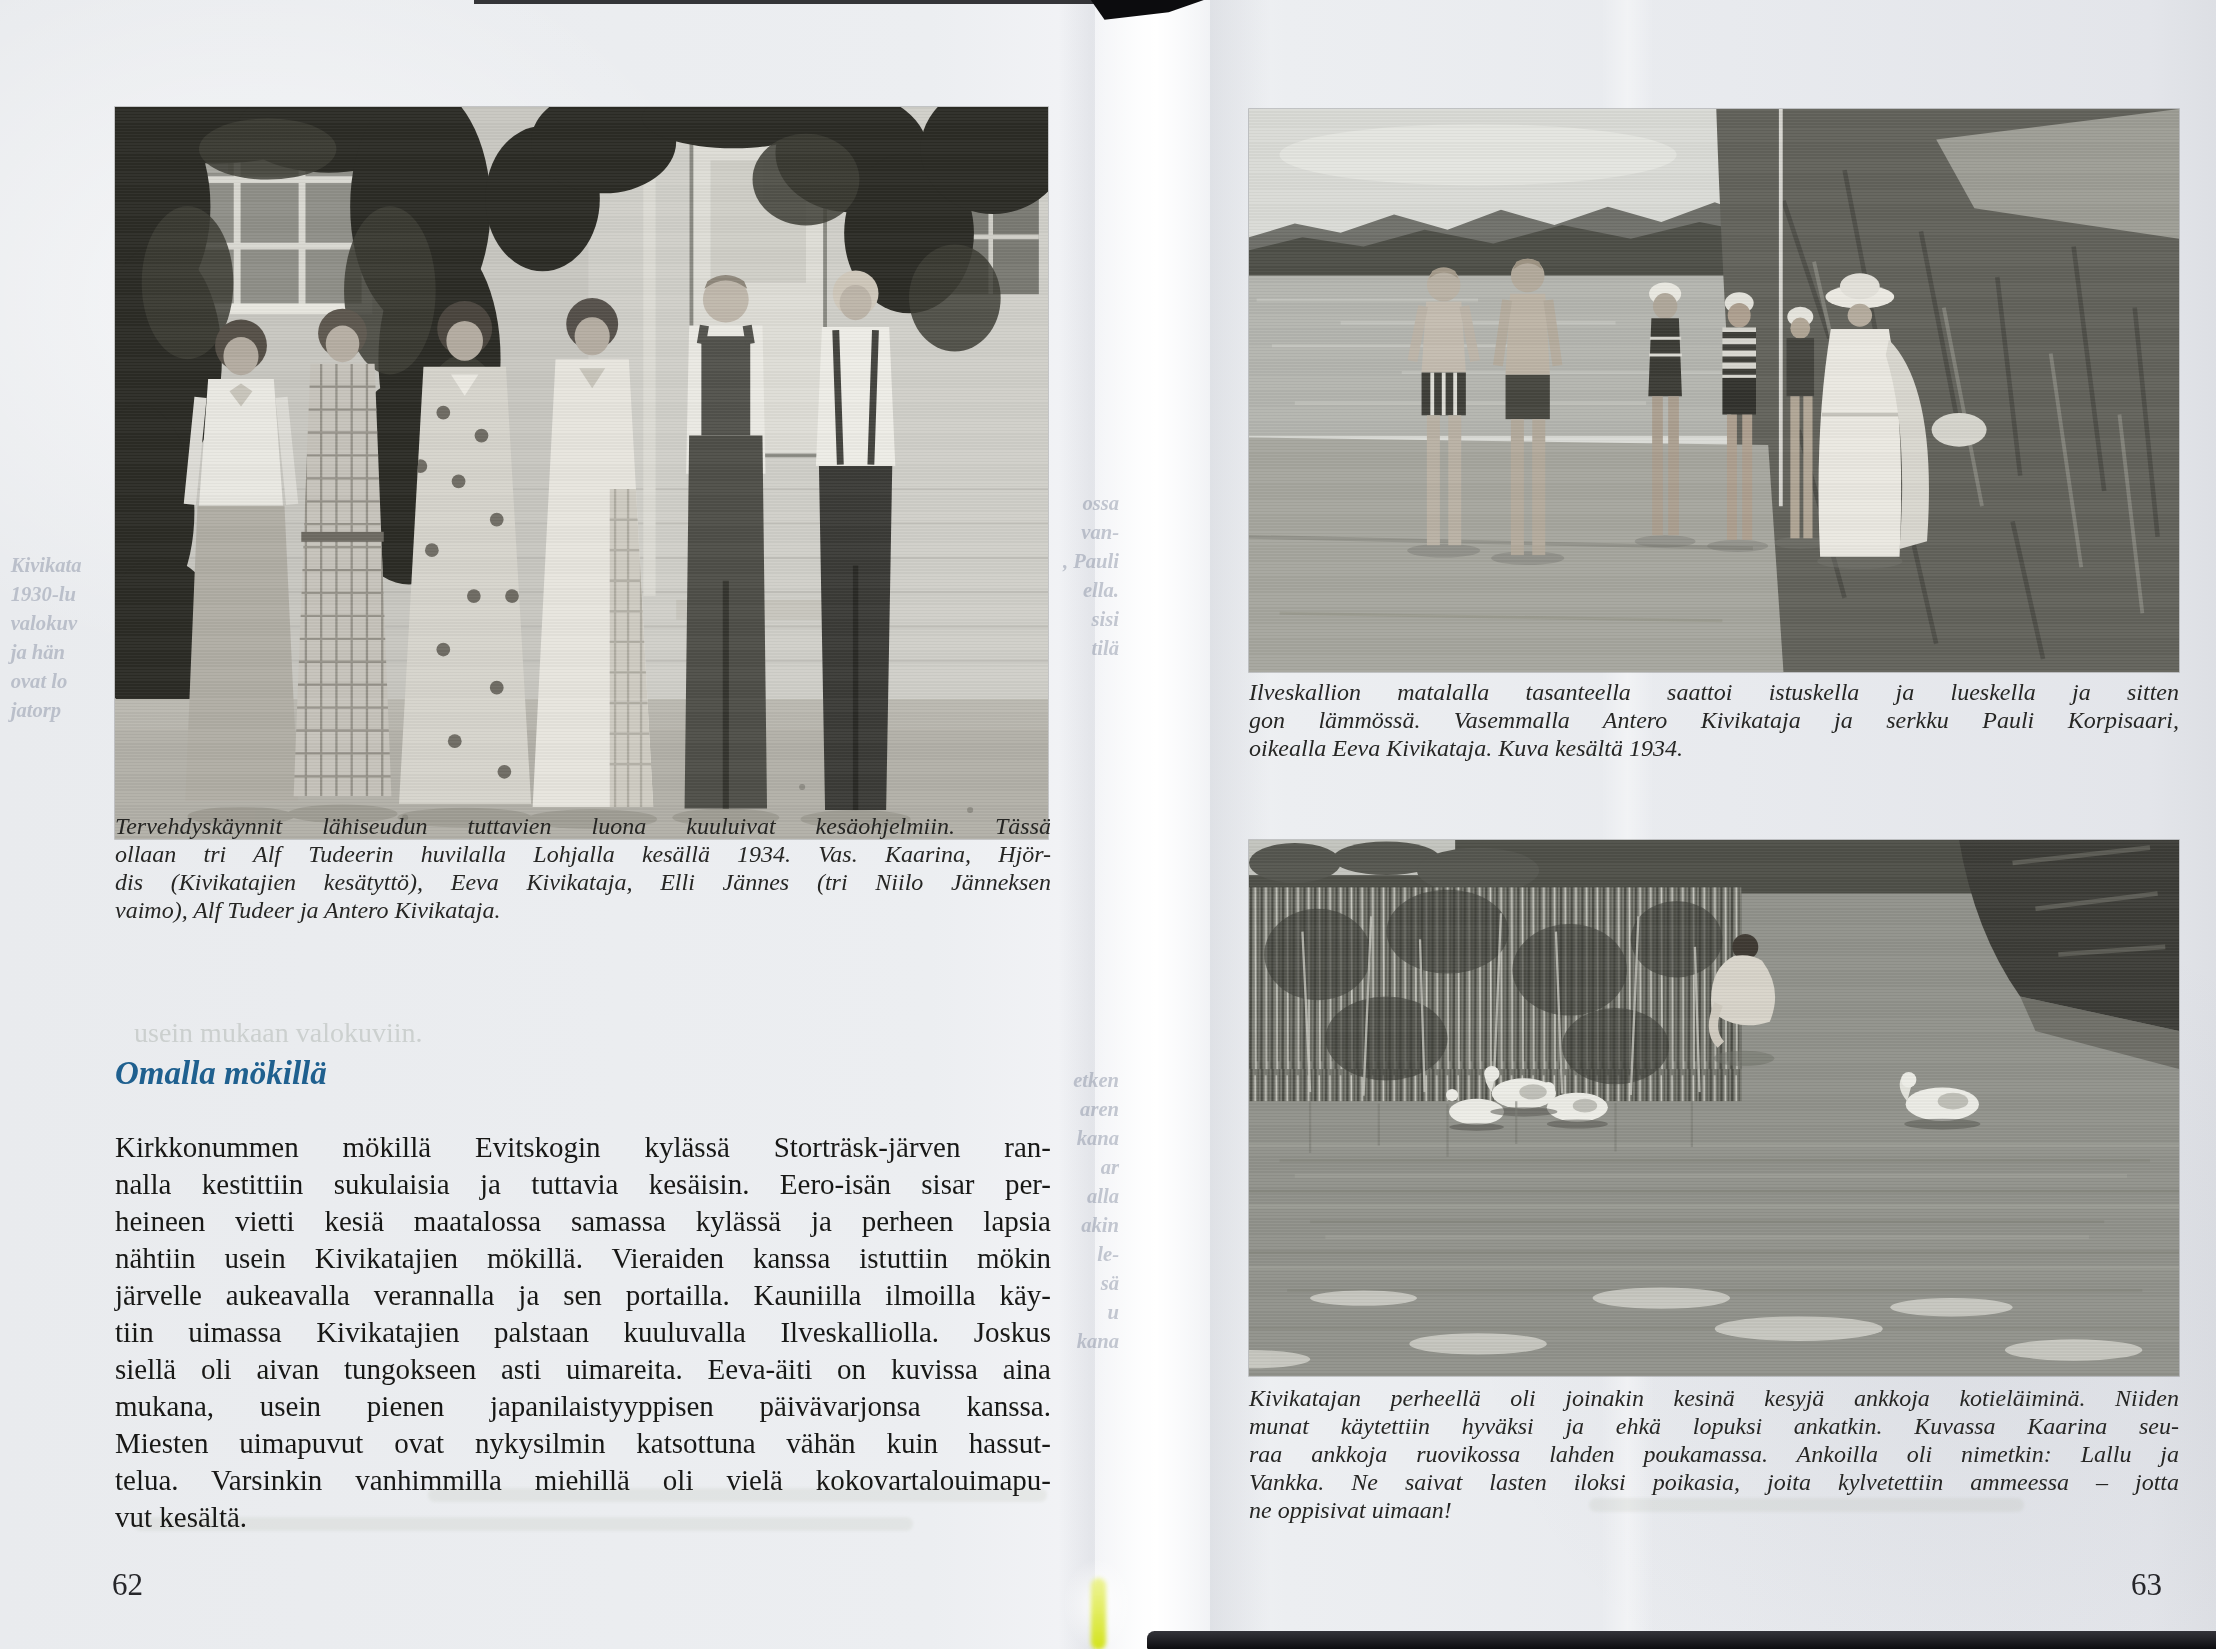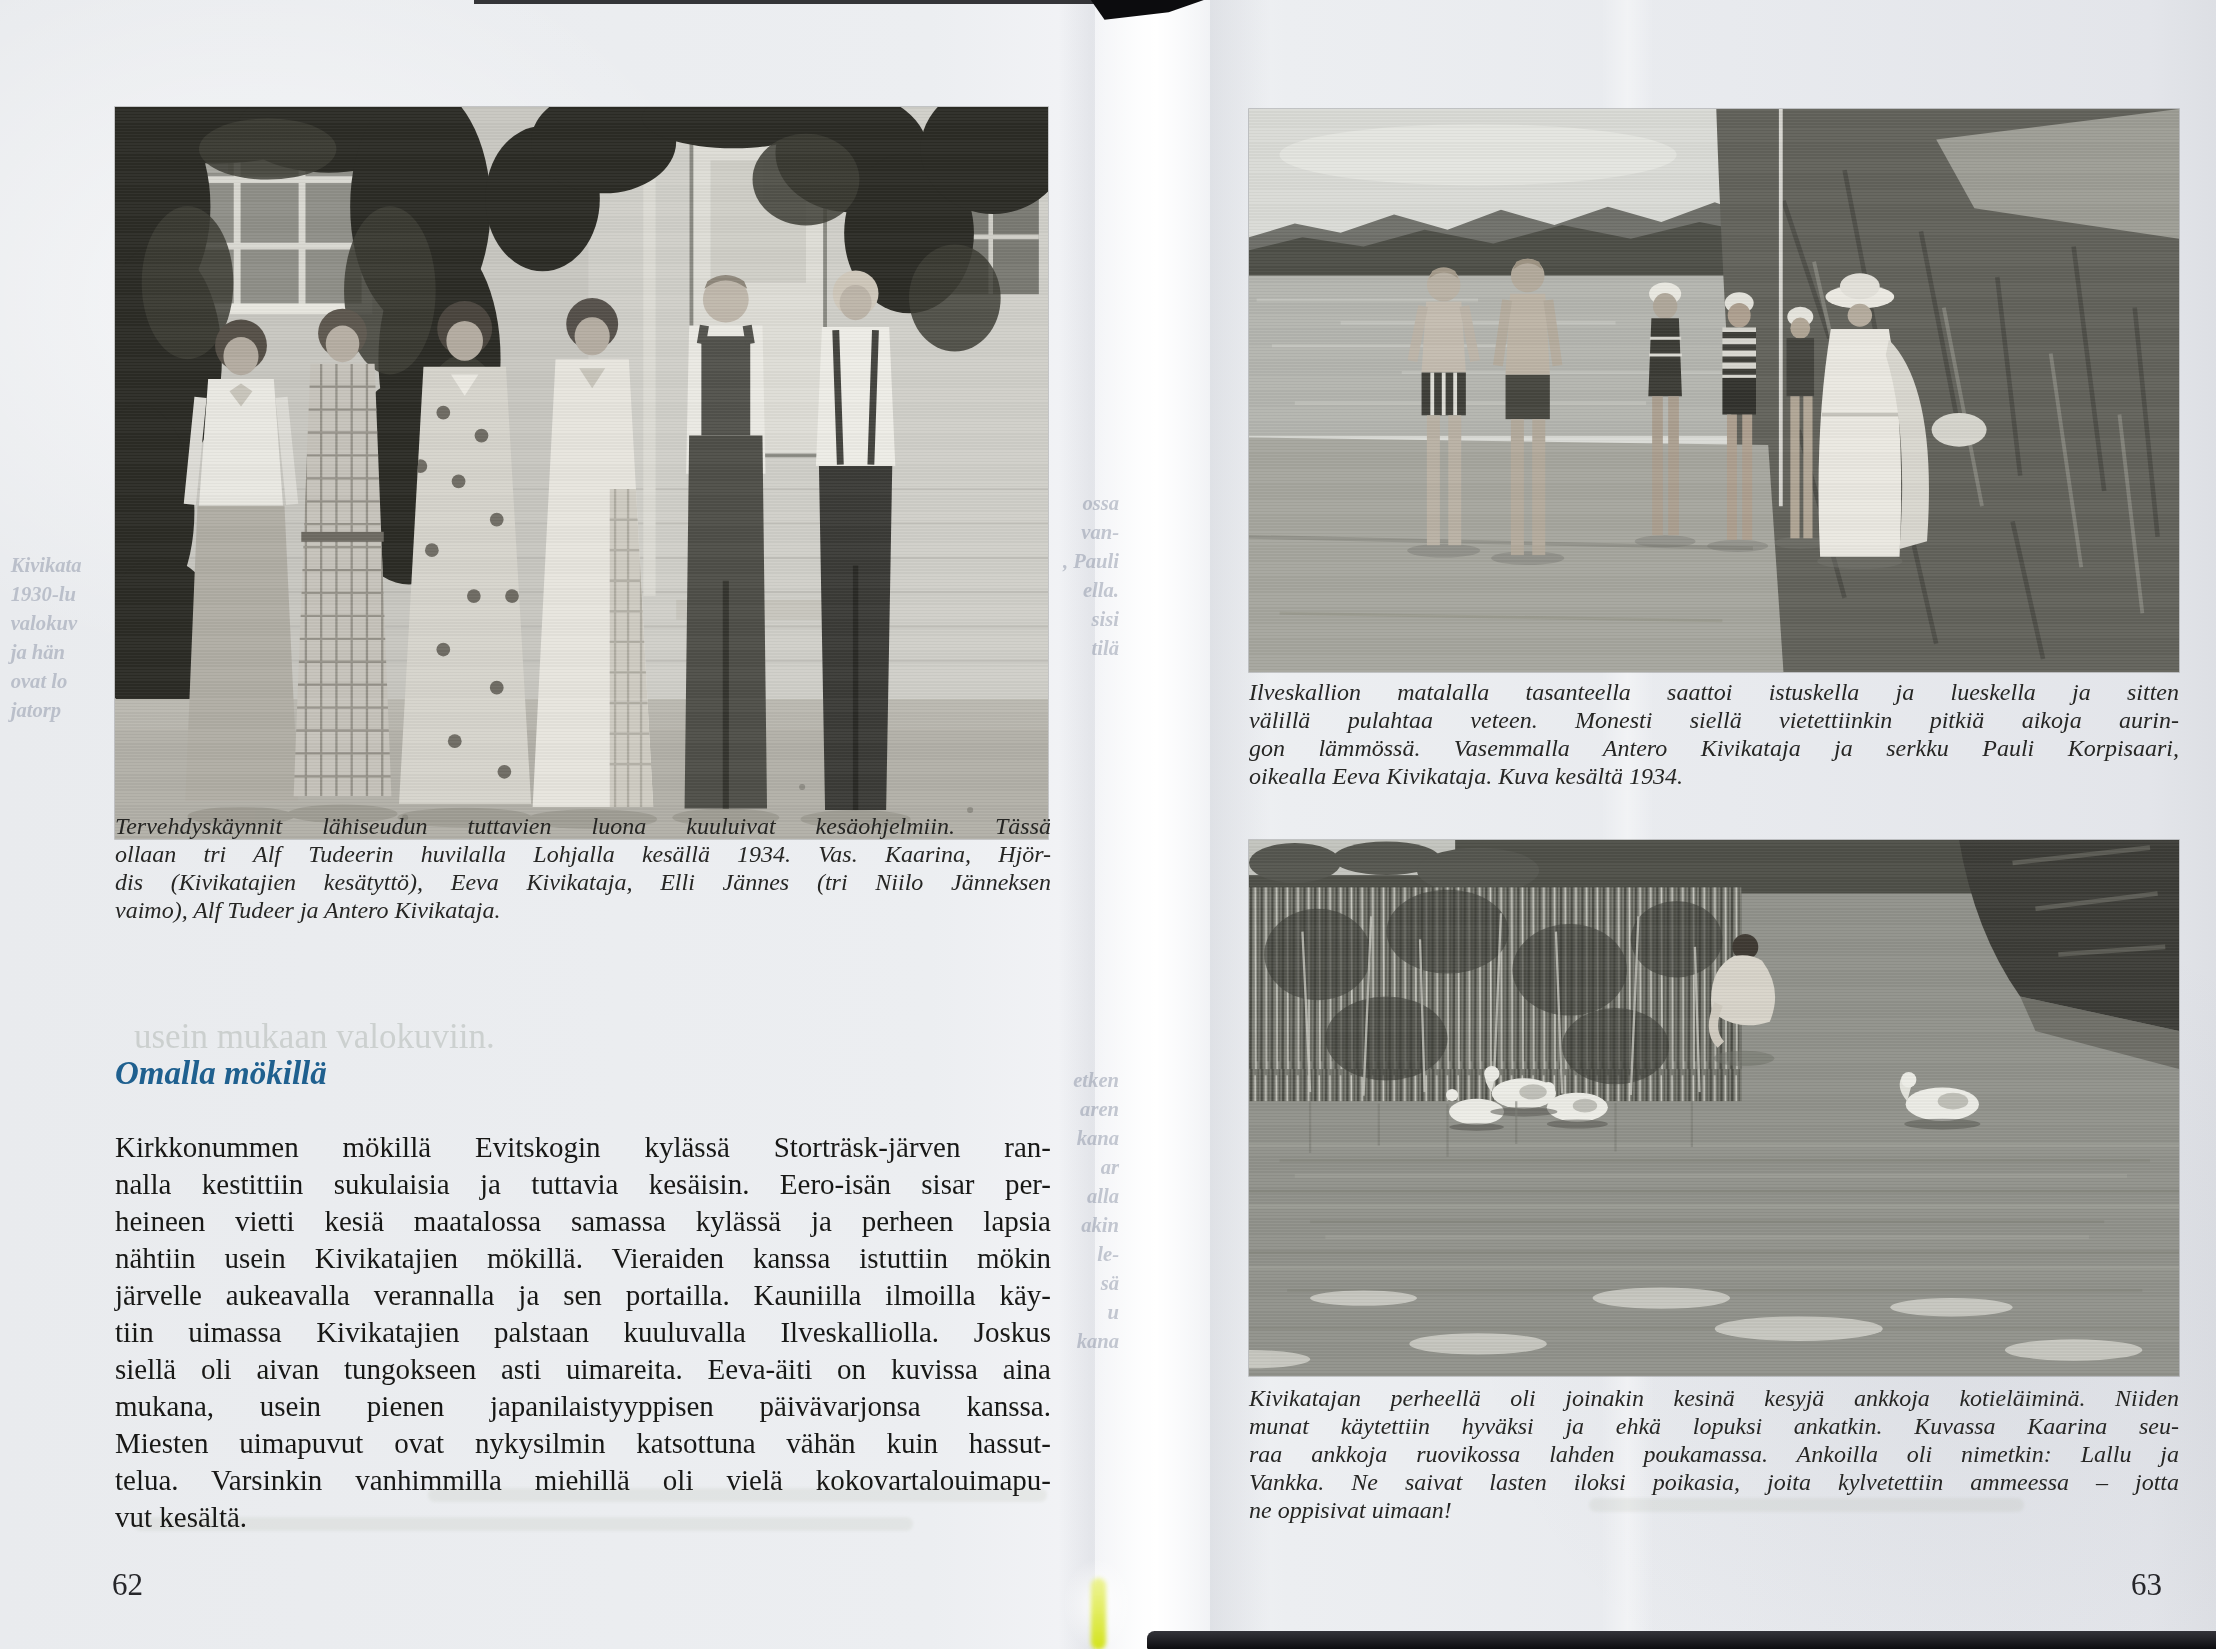--- a/index.html
+++ b/index.html
@@ -17,21 +17,21 @@
   .cap{font-style:italic;font-size:24px;line-height:28px;color:#262624;}
   .bodytxt{font-size:29px;line-height:37px;color:#181816;}
   .tline{text-align:justify;text-align-last:justify;white-space:normal;}
   .tline-last{text-align-last:left;}
   .heading{font-size:33px;font-weight:bold;font-style:italic;color:#1f608f;}
   .pagenum{font-size:31px;color:#26262a;}
   .bleed{color:rgba(128,138,158,.45);font-style:italic;font-weight:bold;pointer-events:none;}
   .bleed .tline{text-align:inherit;text-align-last:inherit;}
   .bleed-left{font-size:20.6px;line-height:29px;text-align:left;text-align-last:left;}
   .bleed-col{font-size:20.6px;line-height:29px;text-align:center;text-align-last:right;}
-  .bleed-line{color:rgba(140,150,140,.32);font-style:normal;font-weight:normal;font-size:35px;}
+  .bleed-line{color:rgba(140,150,140,.32);font-style:normal;font-weight:normal;font-size:28px;}
   .bleedbar{position:absolute;background:#8c9478;opacity:.10;filter:blur(1.5px);height:13.7px;border-radius:6.9px;pointer-events:none;}
   .gutter-glow{left:1091px;top:0;width:119px;height:1650px;
     background:linear-gradient(90deg,rgba(255,255,255,0) 0%,rgba(255,255,255,.85) 42%,#ffffff 55%,rgba(255,255,255,0) 100%);}
   .gutter-shadow-r{left:1210px;top:0;width:61px;height:1650px;
     background:linear-gradient(90deg,rgba(60,70,95,.10),rgba(60,70,95,0));}
   .gutter-shadow-l{left:1058px;top:0;width:37px;height:1650px;
     background:linear-gradient(270deg,rgba(60,70,95,.09),rgba(60,70,95,0));}
   .fold-light{left:1601px;top:0;width:53px;height:1650px;
     background:linear-gradient(90deg,rgba(255,255,255,0),rgba(255,255,255,.4),rgba(255,255,255,0));}
   .topline{left:474px;top:0;width:622px;height:3.8px;background:#141418;opacity:.85;}
@@ -358,21 +358,20 @@
         <path d="M762,288 L838,288 Q860,420 852,586 L748,586 Q740,420 762,288 Z" fill="#eae8e1"></path>
         <path d="M750,400 H852" stroke="#c3c1b9" stroke-width="5"></path>
         <path d="M838,302 Q902,366 888,566 L852,576 Q864,420 834,322 Z" fill="#d9d7cf"></path>
         <ellipse cx="930" cy="420" rx="36" ry="22" fill="#d6d5cd"></ellipse>
       </g>
     </svg>
   </div>
 
   <div class="abs cap" style="left:1249px;top:678px;width:930px">
       <div class="tline">Ilveskallion matalalla tasanteella saattoi istuskella ja lueskella ja sitten</div>
-      <div class="tline">välillä pulahtaa veteen. Monesti siellä vietettiinkin pitkiä aikoja aurin-</div>
       <div class="tline">gon lämmössä. Vasemmalla Antero Kivikataja ja serkku Pauli Korpisaari,</div>
       <div class="tline tline-last">oikealla Eeva Kivikataja. Kuva kesältä 1934.</div>
     </div>
 
   <div class="photo" style="left:1249px;top:840px;width:930px;height:536px">
     <svg viewBox="0 0 1218 702" preserveAspectRatio="none">
       <defs>
         <pattern id="reedp" width="14" height="300" patternUnits="userSpaceOnUse">
           <rect width="14" height="300" fill="#7c7d75"></rect>
           <path d="M3,0 L2,300" stroke="#4a4b44" stroke-width="3"></path>

